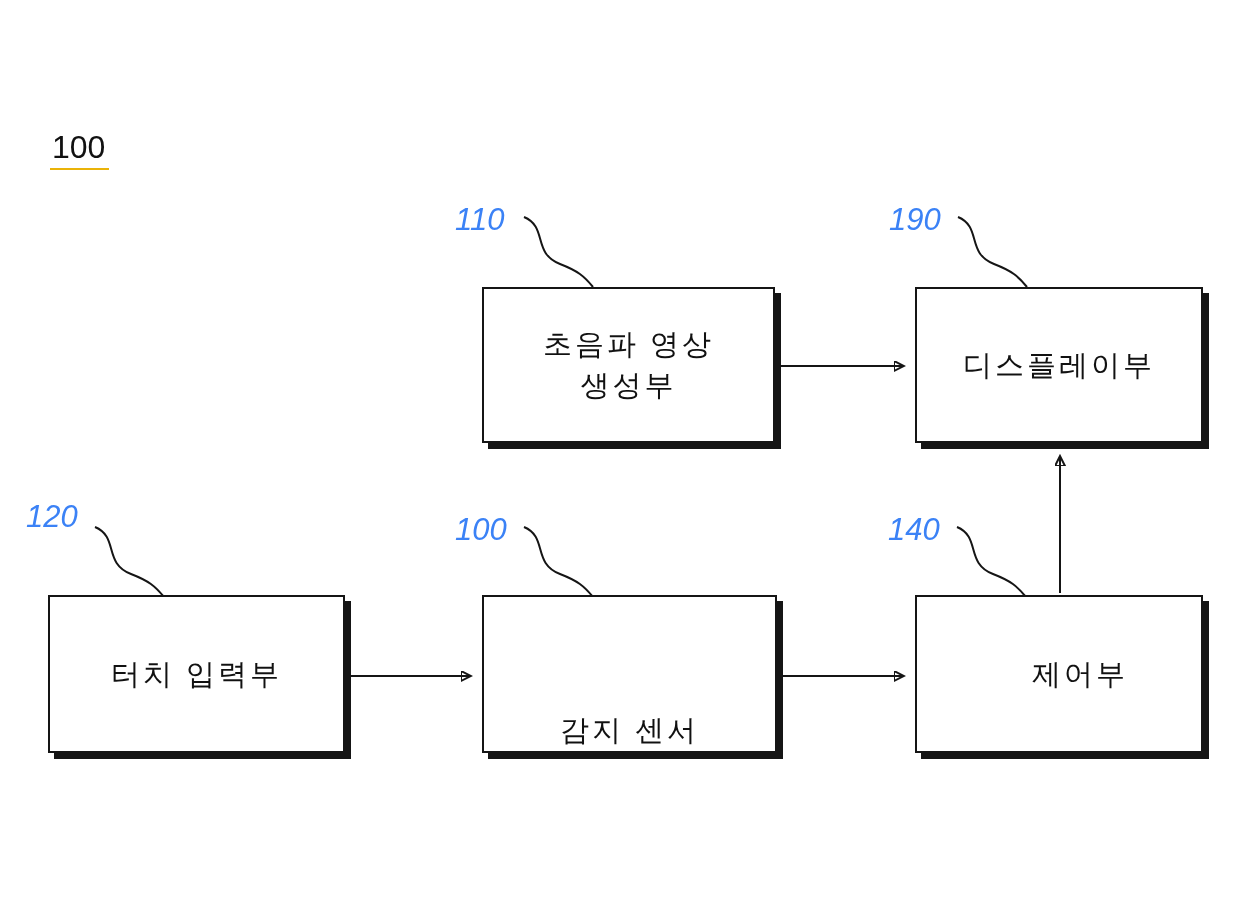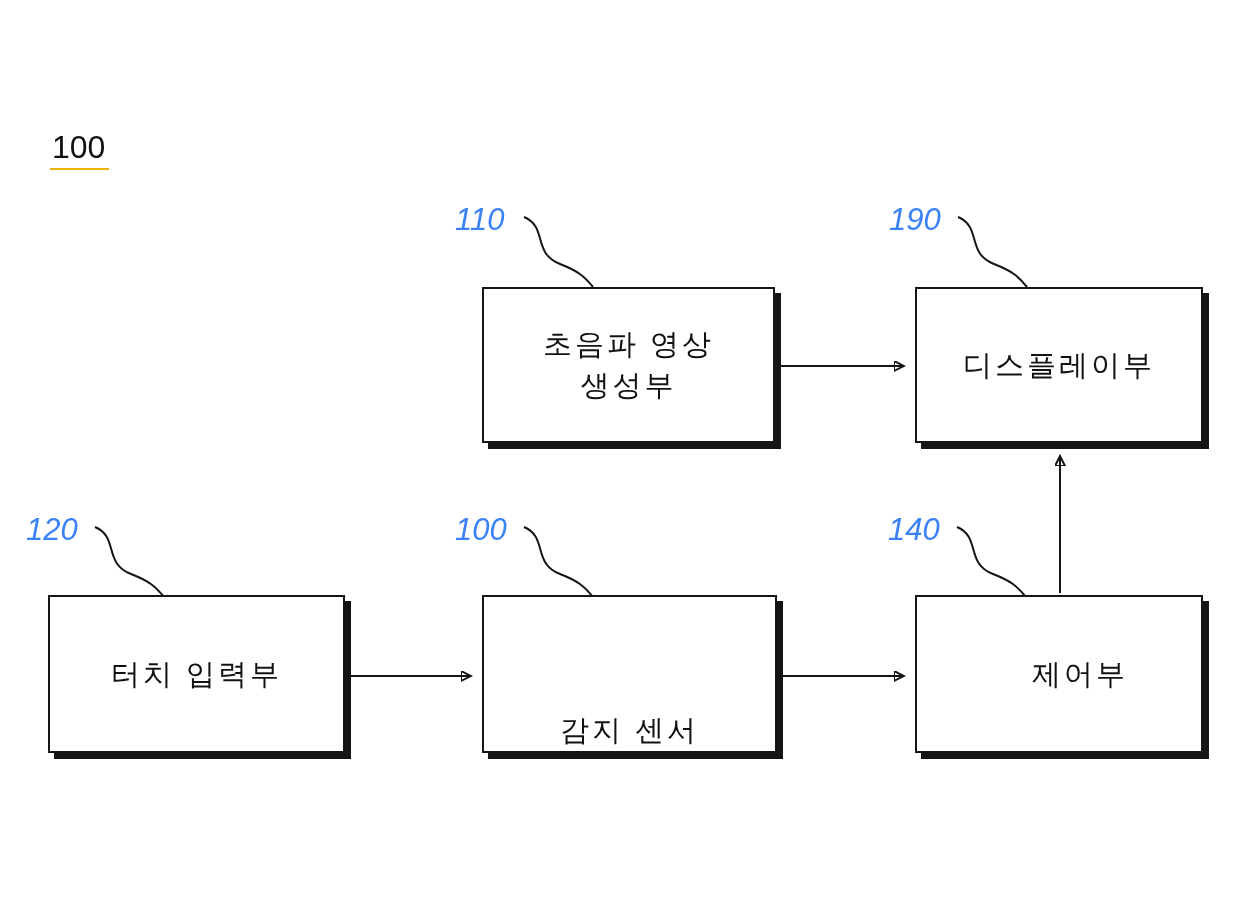--- a/index.html
+++ b/index.html
@@ -28,21 +28,21 @@
   }
   .ref-label {
     position: absolute;
     font-size: 31px;
     line-height: 1.1;
     color: #3b82f6;
     font-style: italic;
   }
   .ref-110 { left: 455px; top: 203px; }
   .ref-150 { left: 889px; top: 203px; }
-  .ref-120 { left: 26px;  top: 513px; }
+  .ref-120 { left: 26px;  top: 500px; }
   .ref-130 { left: 455px; top: 513px; }
   .ref-140 { left: 888px; top: 513px; }
 
   .box {
     position: absolute;
     background: #ffffff;
     border: 2px solid #151515;
     box-shadow: 6px 6px 0 #151515;
     display: flex;
     flex-direction: column;

